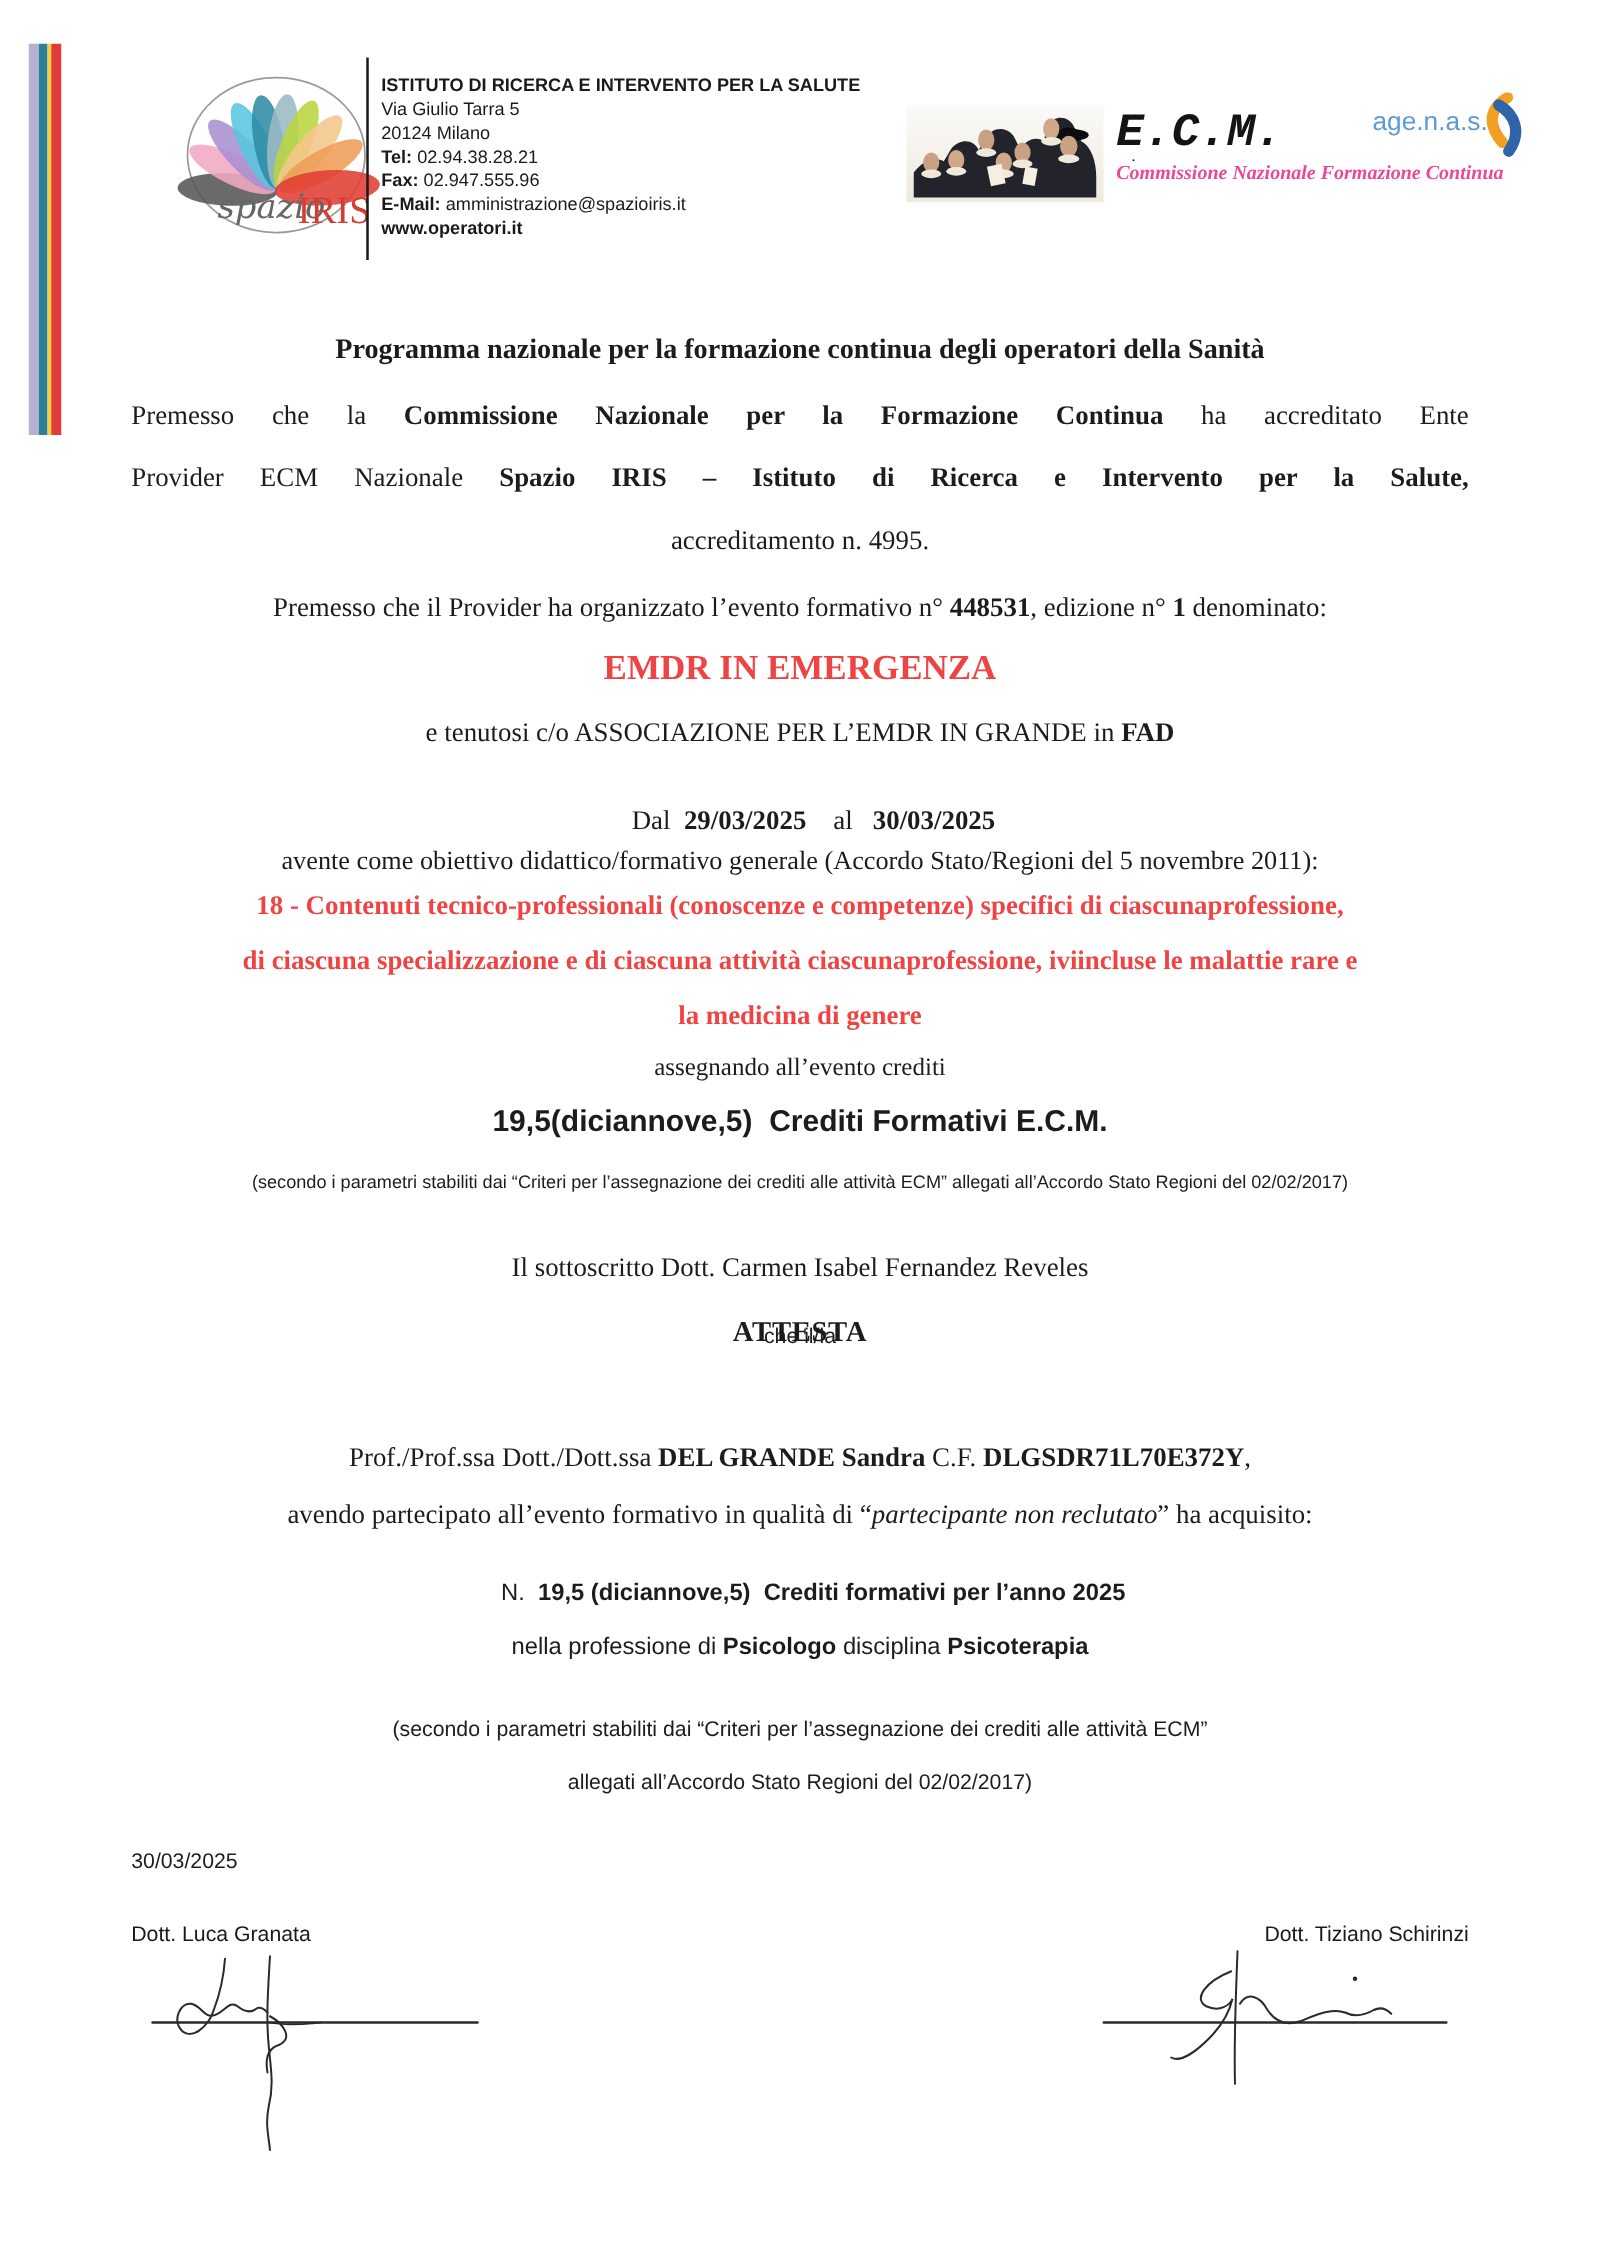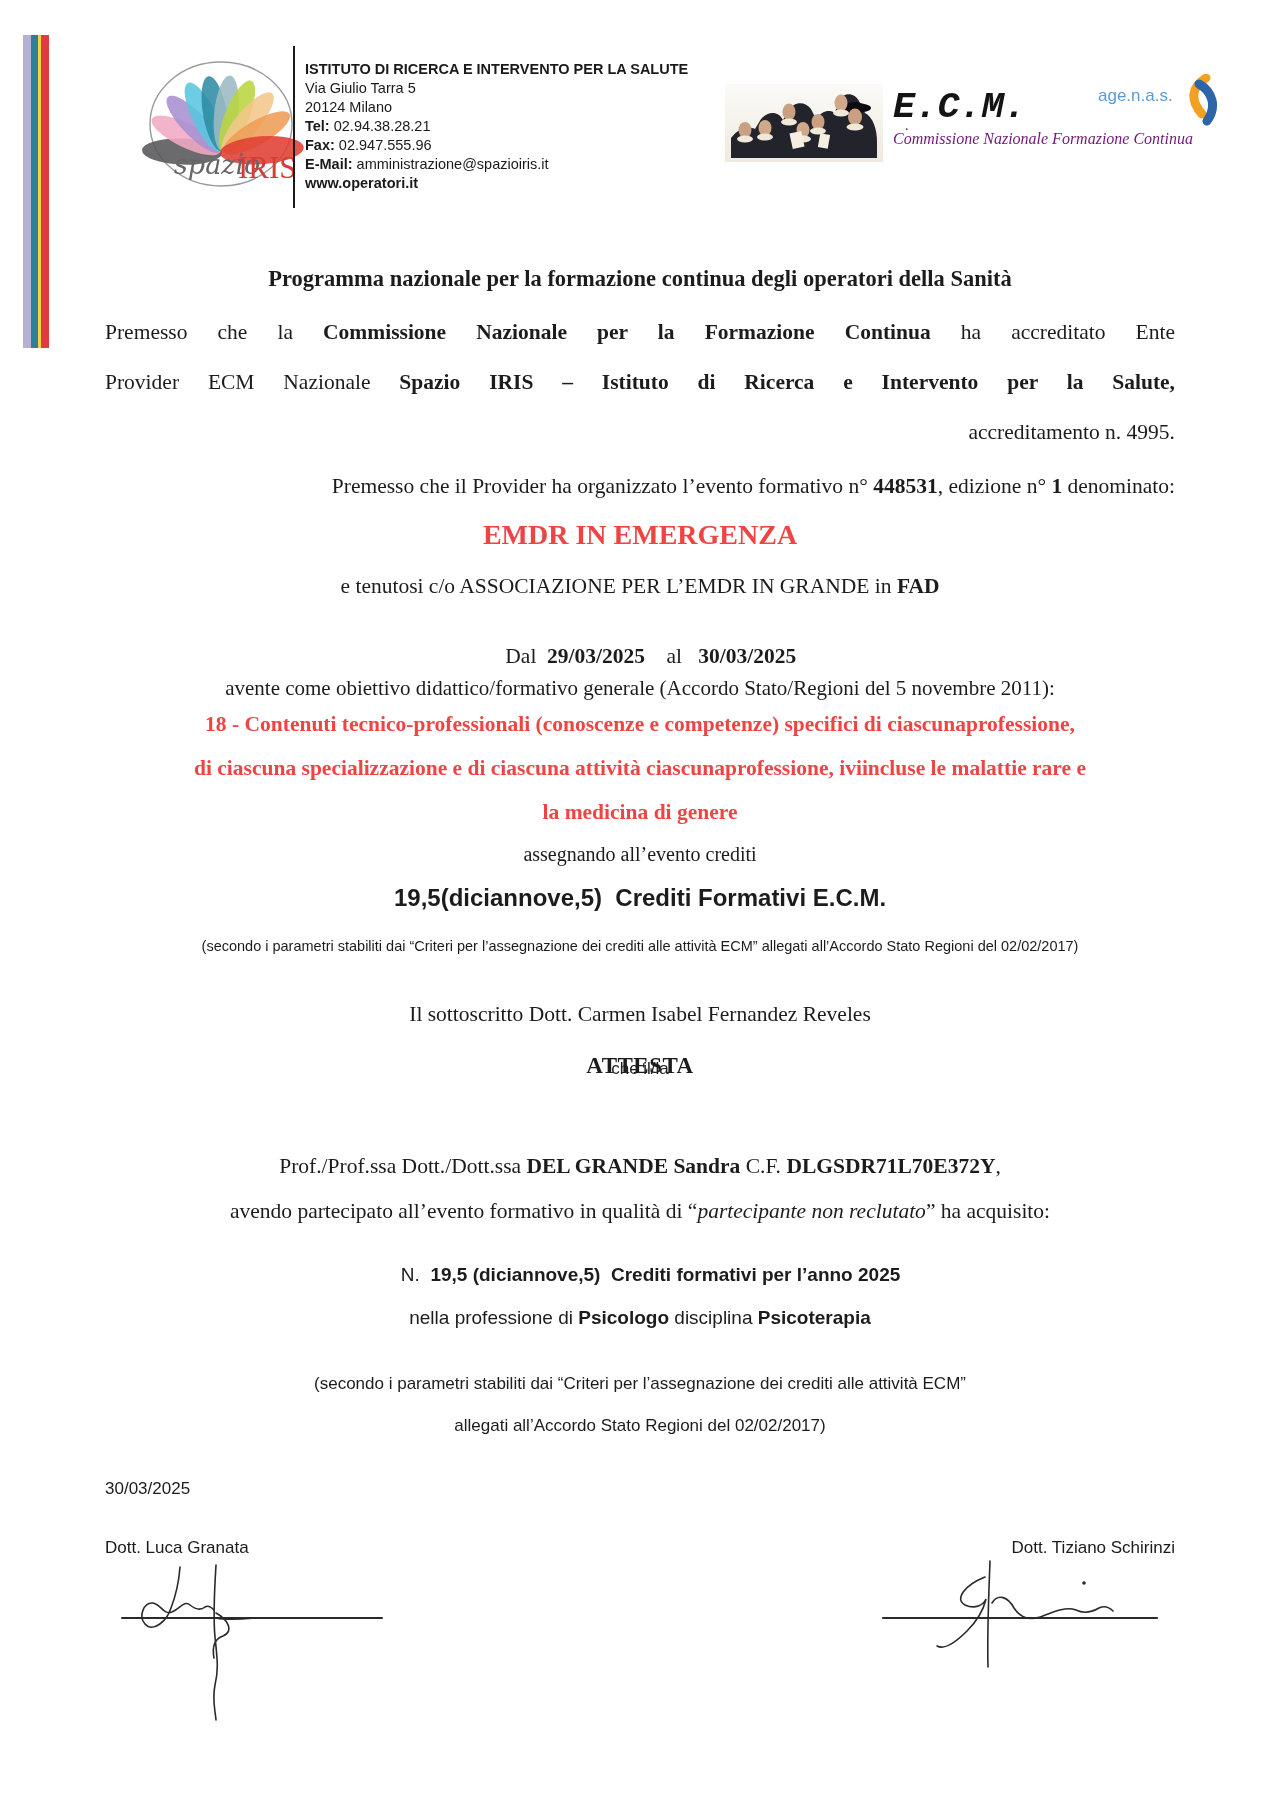--- a/index.html
+++ b/index.html
@@ -5,37 +5,37 @@
   html,body{margin:0;padding:0;background:#ffffff;}
   .page{position:relative;width:1280px;height:1810px;background:#ffffff;overflow:hidden;
         font-family:"Liberation Serif", serif;color:#1c1c1c;}
   .abs{position:absolute;}
   .serif{font-family:"Liberation Serif", serif;}
   .sans{font-family:"Liberation Sans", sans-serif;}
   .b{font-weight:bold;}
   .i{font-style:italic;}
   .red{color:#ef4444;}
   .center{left:105px;width:1070px;text-align:center;}
-  .leftcol{left:105px;width:1070px;text-align:right;}
+  .leftcol{left:105px;width:1070px;text-align:center;}
   .pre{white-space:pre-wrap;}
   .jline{left:105px;width:1070px;text-align:justify;text-align-last:justify;}
   
   .stripe{position:absolute;top:35px;height:313px;}
   .stripe.s1{left:23px;width:8px;background:#b6b0d2;}
   .stripe.s2{left:31px;width:7px;background:#2f7f99;}
   .stripe.s3{left:38px;width:3px;background:#f2d23e;}
   .stripe.s4{left:41px;width:8px;background:#e23b3b;}
   .divider{position:absolute;left:293px;top:46px;width:2px;height:162px;background:#1a1a1a;}
   .contact{position:absolute;left:305px;top:60px;font-size:14.5px;line-height:19px;color:#1a1a1a;}
   .ecm-title{position:absolute;left:893px;top:86px;font-size:37px;font-weight:bold;font-style:italic;
              font-family:Liberation Mono, monospace;color:#141414;}
   .ecm-mark{position:absolute;left:905px;top:118px;font-size:14px;color:#333;}
-  .ecm-sub{position:absolute;left:893px;top:130px;font-size:16px;font-weight:normal;font-style:italic;
-           font-family:"Liberation Serif", serif;color:#701a75;}
-  .agenas-text{position:absolute;left:1098px;top:86px;font-size:17px;color:#5b9bd5;
+  .ecm-sub{position:absolute;left:893px;top:130px;font-size:16px;font-weight:bold;font-style:italic;
+           font-family:"Liberation Serif", serif;color:#ec4899;}
+  .agenas-text{position:absolute;left:1098px;top:86px;font-size:21px;color:#5b9bd5;
                font-family:"Liberation Sans", sans-serif;}
   svg{display:block;}
   .sig-name{font-size:17px;font-family:"Liberation Sans", sans-serif;color:#1a1a1a;}
 </style>
 </head>
 <body>
 
 <div class="page">
 
   <div class="stripe s1"></div>

